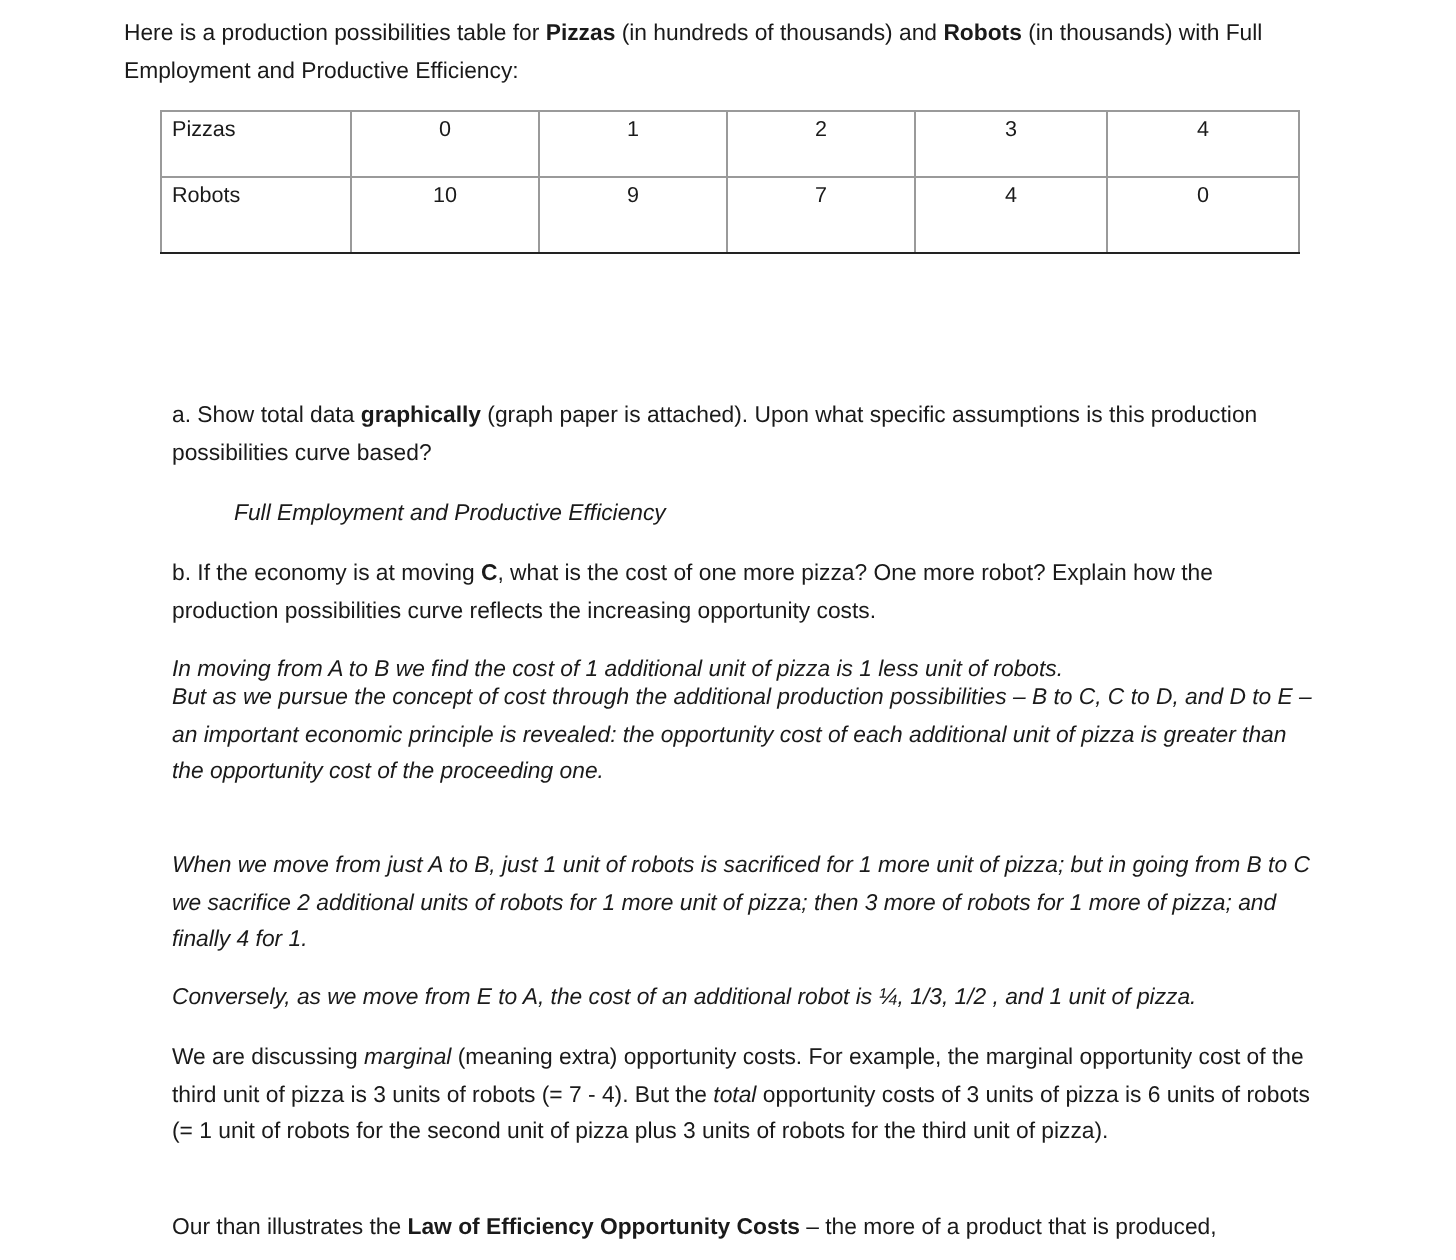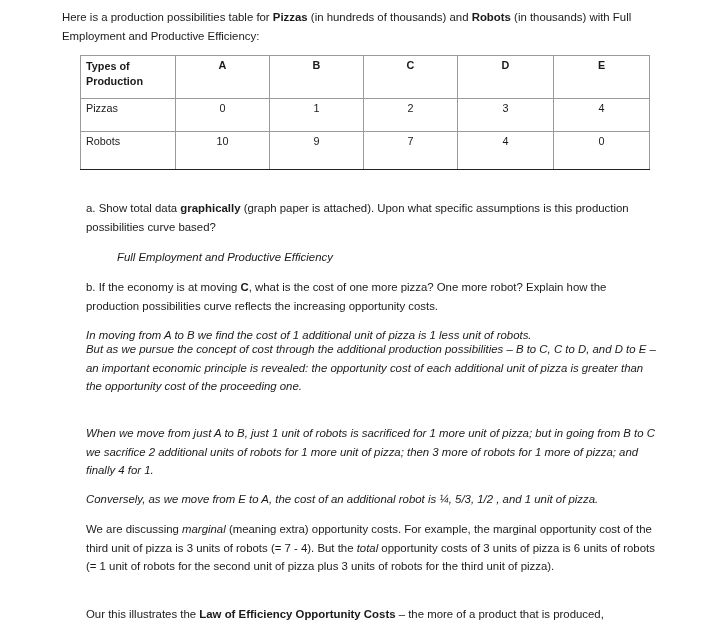--- a/index.html
+++ b/index.html
@@ -36,28 +36,20 @@
 <table class="ppt">
   <colgroup>
     <col style="width:95px">
       <col style="width:94px">
       <col style="width:94px">
       <col style="width:94px">
       <col style="width:96px">
       <col style="width:96px">
   </colgroup>
   <tbody>
-      <tr class="hdr">
-    <td class="rowh-bold">Types of Production</td>
-    <td class="colh">A</td>
-    <td class="colh">B</td>
-    <td class="colh">C</td>
-    <td class="colh">D</td>
-    <td class="colh">E</td>
-  </tr>
   <tr class="r1">
     <td>Pizzas</td>
     <td class="num">0</td>
     <td class="num">1</td>
     <td class="num">2</td>
     <td class="num">3</td>
     <td class="num">4</td>
   </tr>
   <tr class="r2">
     <td>Robots</td>
@@ -75,17 +67,17 @@
 <p class="para it" style="top:248px;margin-left:31px;">Full Employment and Productive Efficiency</p>
 
 <p class="para" style="top:278px;"><span>b. If the economy is at moving </span><b>C</b><span>, what is the cost of one more pizza? One more robot? Explain how the production possibilities curve reflects the increasing opportunity costs.</span></p>
 
 <p class="para it" style="top:326px;">In moving from A to B we find the cost of 1 additional unit of pizza is 1 less unit of robots.</p>
 
 <p class="para it" style="top:340px;">But as we pursue the concept of cost through the additional production possibilities – B to C, C to D, and D to E – an important economic principle is revealed: the opportunity cost of each additional unit of pizza is greater than the opportunity cost of the proceeding one.</p>
 
 <p class="para it" style="top:424px;">When we move from just A to B, just 1 unit of robots is sacrificed for 1 more unit of pizza; but in going from B to C we sacrifice 2 additional units of robots for 1 more unit of pizza; then 3 more of robots for 1 more of pizza; and finally 4 for 1.</p>
 
-<p class="para it" style="top:490px;">Conversely, as we move from E to A, the cost of an additional robot is ¼, 5/3, 1/2 , and 1 unit of pizza.</p>
+<p class="para it" style="top:490px;">Conversely, as we move from E to A, the cost of an additional robot is ¼, 1/3, 1/2 , and 1 unit of pizza.</p>
 
 <p class="para" style="top:520px;"><span>We are discussing </span><i>marginal</i><span> (meaning extra) opportunity costs. For example, the marginal opportunity cost of the third unit of pizza is 3 units of robots (= 7 - 4). But the </span><i>total</i><span> opportunity costs of 3 units of pizza is 6 units of robots (= 1 unit of robots for the second unit of pizza plus 3 units of robots for the third unit of pizza).</span></p>
 
-<p class="para" style="top:605px;"><span>Our this illustrates the </span><b>Law of Efficiency Opportunity Costs</b><span> – the more of a product that is produced,</span></p>
+<p class="para" style="top:605px;"><span>Our than illustrates the </span><b>Law of Efficiency Opportunity Costs</b><span> – the more of a product that is produced,</span></p>
 
 </body></html>

